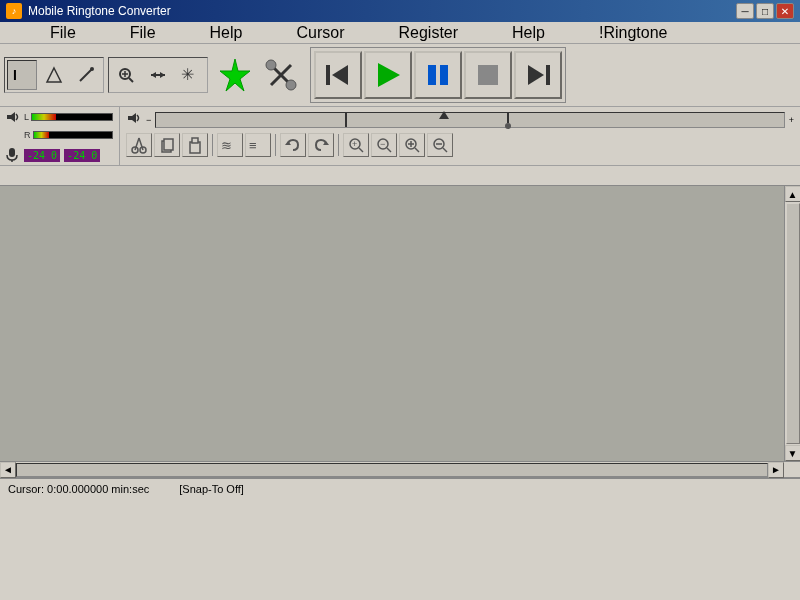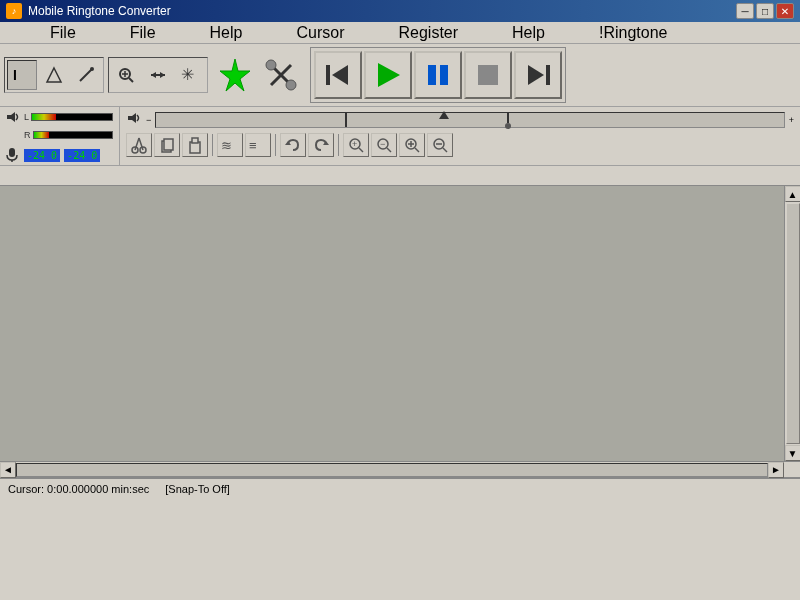--- a/index.html
+++ b/index.html
@@ -209,39 +209,39 @@
     }
 
     
     #status-bar {
       height: 22px;
       background: #d4d0c8;
       border-top: 2px solid #888;
       display: flex;
       align-items: center;
       padding: 0 8px;
-      gap: 16px;
+      gap: 30px;
     }
     .status-text {
       font-size: 11px;
     }
 
     
     #transport-group {
       display: flex;
       align-items: center;
       border: 1px solid #888;
       background: #d4d0c8;
       padding: 2px;
       margin-right: 4px;
     }
 
     
     .db-display {
-      background: #1d4ed8;
+      background: #701a75;
       color: #00cc00;
       font-family: monospace;
       font-size: 10px;
       padding: 1px 3px;
       min-width: 35px;
       text-align: right;
     }
 
     #toolbar-section {
       display: flex;

